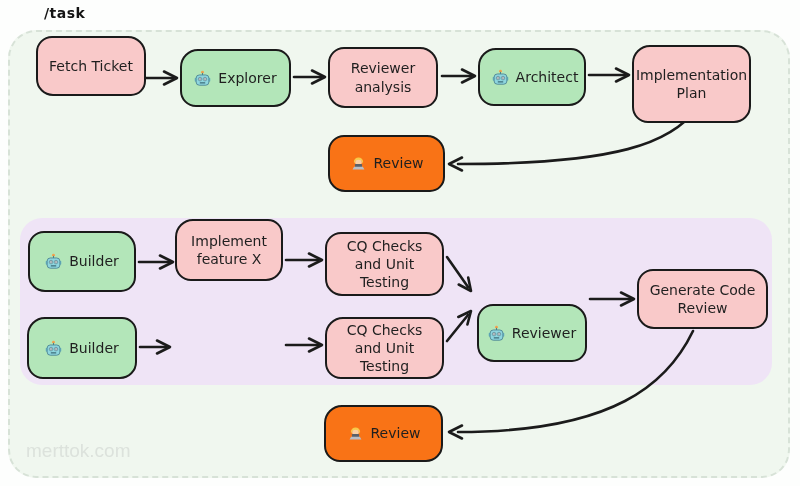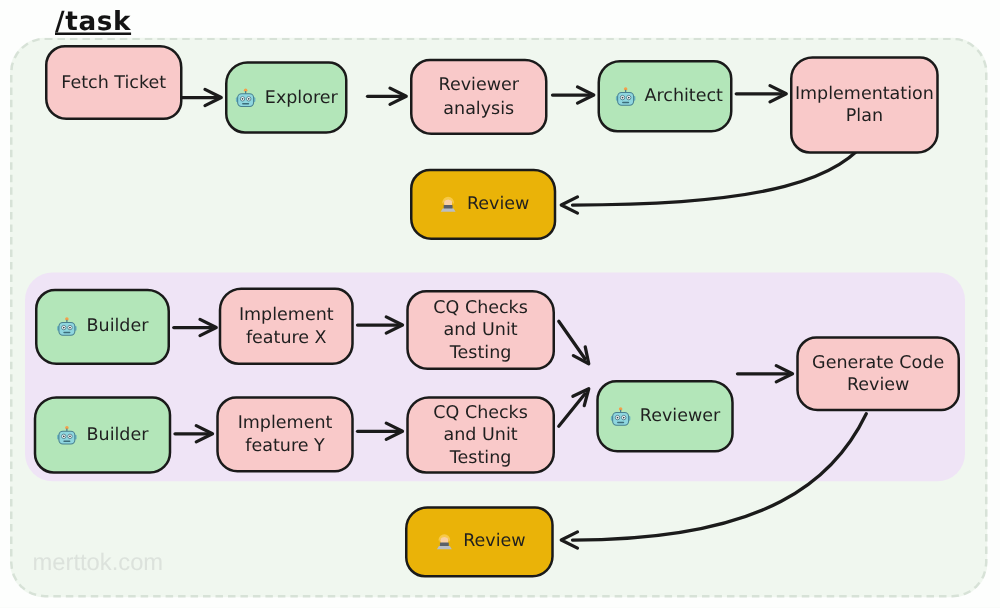--- a/index.html
+++ b/index.html
@@ -1,35 +1,35 @@
 <!DOCTYPE html>
 <html><head>
 <meta charset="utf-8">
 <style>
   html,body{margin:0;padding:0;background:#fdfefd;}
   .canvas{position:relative;width:800px;height:486px;overflow:hidden;
     font-family:"DejaVu Sans",sans-serif;color:#1f1f1f;}
-  .task-label{position:absolute;left:44px;top:5px;font-size:21px;font-weight:bold;
-    color:#141414;letter-spacing:.5px;text-decoration:underline;}
+  .task-label{position:absolute;left:44px;top:5px;font-size:14px;font-weight:bold;
+    color:#141414;letter-spacing:.5px;}
   .outer-panel{position:absolute;left:8px;top:30px;width:782px;height:448px;
     box-sizing:border-box;border:2px dashed #d7e2d7;border-radius:28px;background:#f0f7ef;}
   .purple-panel{position:absolute;left:20px;top:218px;width:752px;height:167px;
     border-radius:22px;background:#efe4f6;}
   .watermark{position:absolute;left:26px;top:440px;font-size:19px;color:#dce2dc;
     font-family:"Liberation Sans",sans-serif;}
   svg.arrows{position:absolute;left:0;top:0;pointer-events:none;}
   .arrow{fill:none;stroke:#1b1b1b;stroke-width:2.6;stroke-linecap:round;stroke-linejoin:round;}
   .node{position:absolute;display:flex;align-items:center;justify-content:center;gap:7px;
     box-sizing:border-box;border:2.2px solid #1a1a1a;text-align:center;
     font-size:14px;line-height:1.3;padding:2px 6px;}
   .r1{border-radius:16px 18px 15px 17px;}
   .r2{border-radius:18px 15px 17px 16px;}
   .pink{background:#f9c9c9;}
   .green{background:#b3e6b9;}
-  .yellow{background:#eab308;}
+  .yellow{background:#f97316;}
   .icon{flex:0 0 auto;display:inline-flex;}
 </style>
 </head>
 <body>
 
 <div class="canvas">
 
   <div class="task-label">/task</div>
 
   <div class="outer-panel"></div>
@@ -67,21 +67,21 @@
     <path class="arrow" d="M621 292.5 L634 299 L621 305.5"></path>
 
     <path class="arrow" d="M693 331 C 668 383, 615 432, 458 432"></path>
     <path class="arrow" d="M462 425.5 L449 432 L462 438.5"></path>
   </svg>
 
   <div class="node pink r1" style="left:25px;top:36px;width:110px;height:60px;margin-left:11px;">
     <span>Fetch Ticket</span>
   </div>
 
-  <div class="node green r2" style="left:180px;top:49px;width:98px;height:58px;">
+  <div class="node green r2" style="left:180px;top:49px;width:111px;height:58px;">
     <span class="icon">
       <svg width="17" height="17" viewBox="0 0 24 24">
           <circle cx="12" cy="3" r="2" fill="#f5a04a"></circle>
           <rect x="11.3" y="4" width="1.4" height="3.2" fill="#49808f"></rect>
           <rect x="1" y="11" width="2.6" height="5.5" rx="1.2" fill="#67b5c3"></rect>
           <rect x="20.4" y="11" width="2.6" height="5.5" rx="1.2" fill="#67b5c3"></rect>
           <rect x="3" y="7" width="18" height="14.5" rx="4.5" fill="#8ed6df" stroke="#49808f" stroke-width="1.2"></rect>
           <circle cx="8.5" cy="12.8" r="2.5" fill="#ffffff" stroke="#3c6d7a" stroke-width="0.9"></circle>
           <circle cx="15.5" cy="12.8" r="2.5" fill="#ffffff" stroke="#3c6d7a" stroke-width="0.9"></circle>
           <circle cx="8.5" cy="12.8" r="1" fill="#29434a"></circle>
@@ -142,21 +142,21 @@
           <circle cx="8.5" cy="12.8" r="2.5" fill="#ffffff" stroke="#3c6d7a" stroke-width="0.9"></circle>
           <circle cx="15.5" cy="12.8" r="2.5" fill="#ffffff" stroke="#3c6d7a" stroke-width="0.9"></circle>
           <circle cx="8.5" cy="12.8" r="1" fill="#29434a"></circle>
           <circle cx="15.5" cy="12.8" r="1" fill="#29434a"></circle>
           <rect x="8" y="17.4" width="8" height="1.7" rx="0.85" fill="#3c6d7a"></rect>
         </svg>
     </span>
     <span>Builder</span>
   </div>
 
-  <div class="node pink r2" style="left:175px;top:230px;width:108px;height:62px;">
+  <div class="node pink r2" style="left:175px;top:219px;width:108px;height:62px;">
     <span>Implement feature X</span>
   </div>
 
   <div class="node pink r1" style="left:325px;top:232px;width:119px;height:64px;">
     <span>CQ Checks and Unit Testing</span>
   </div>
 
   <div class="node green r2" style="left:27px;top:317px;width:110px;height:62px;">
     <span class="icon">
       <svg width="17" height="17" viewBox="0 0 24 24">
@@ -168,23 +168,20 @@
           <circle cx="8.5" cy="12.8" r="2.5" fill="#ffffff" stroke="#3c6d7a" stroke-width="0.9"></circle>
           <circle cx="15.5" cy="12.8" r="2.5" fill="#ffffff" stroke="#3c6d7a" stroke-width="0.9"></circle>
           <circle cx="8.5" cy="12.8" r="1" fill="#29434a"></circle>
           <circle cx="15.5" cy="12.8" r="1" fill="#29434a"></circle>
           <rect x="8" y="17.4" width="8" height="1.7" rx="0.85" fill="#3c6d7a"></rect>
         </svg>
     </span>
     <span>Builder</span>
   </div>
 
-  <div class="node pink r1" style="left:173px;top:317px;width:110px;height:61px;">
-    <span>Implement feature Y</span>
-  </div>
 
   <div class="node pink r2" style="left:325px;top:317px;width:119px;height:62px;">
     <span>CQ Checks and Unit Testing</span>
   </div>
 
   <div class="node green r1" style="left:477px;top:270px;width:110px;height:58px;margin-top:34px;">
     <span class="icon">
       <svg width="17" height="17" viewBox="0 0 24 24">
           <circle cx="12" cy="3" r="2" fill="#f5a04a"></circle>
           <rect x="11.3" y="4" width="1.4" height="3.2" fill="#49808f"></rect>

